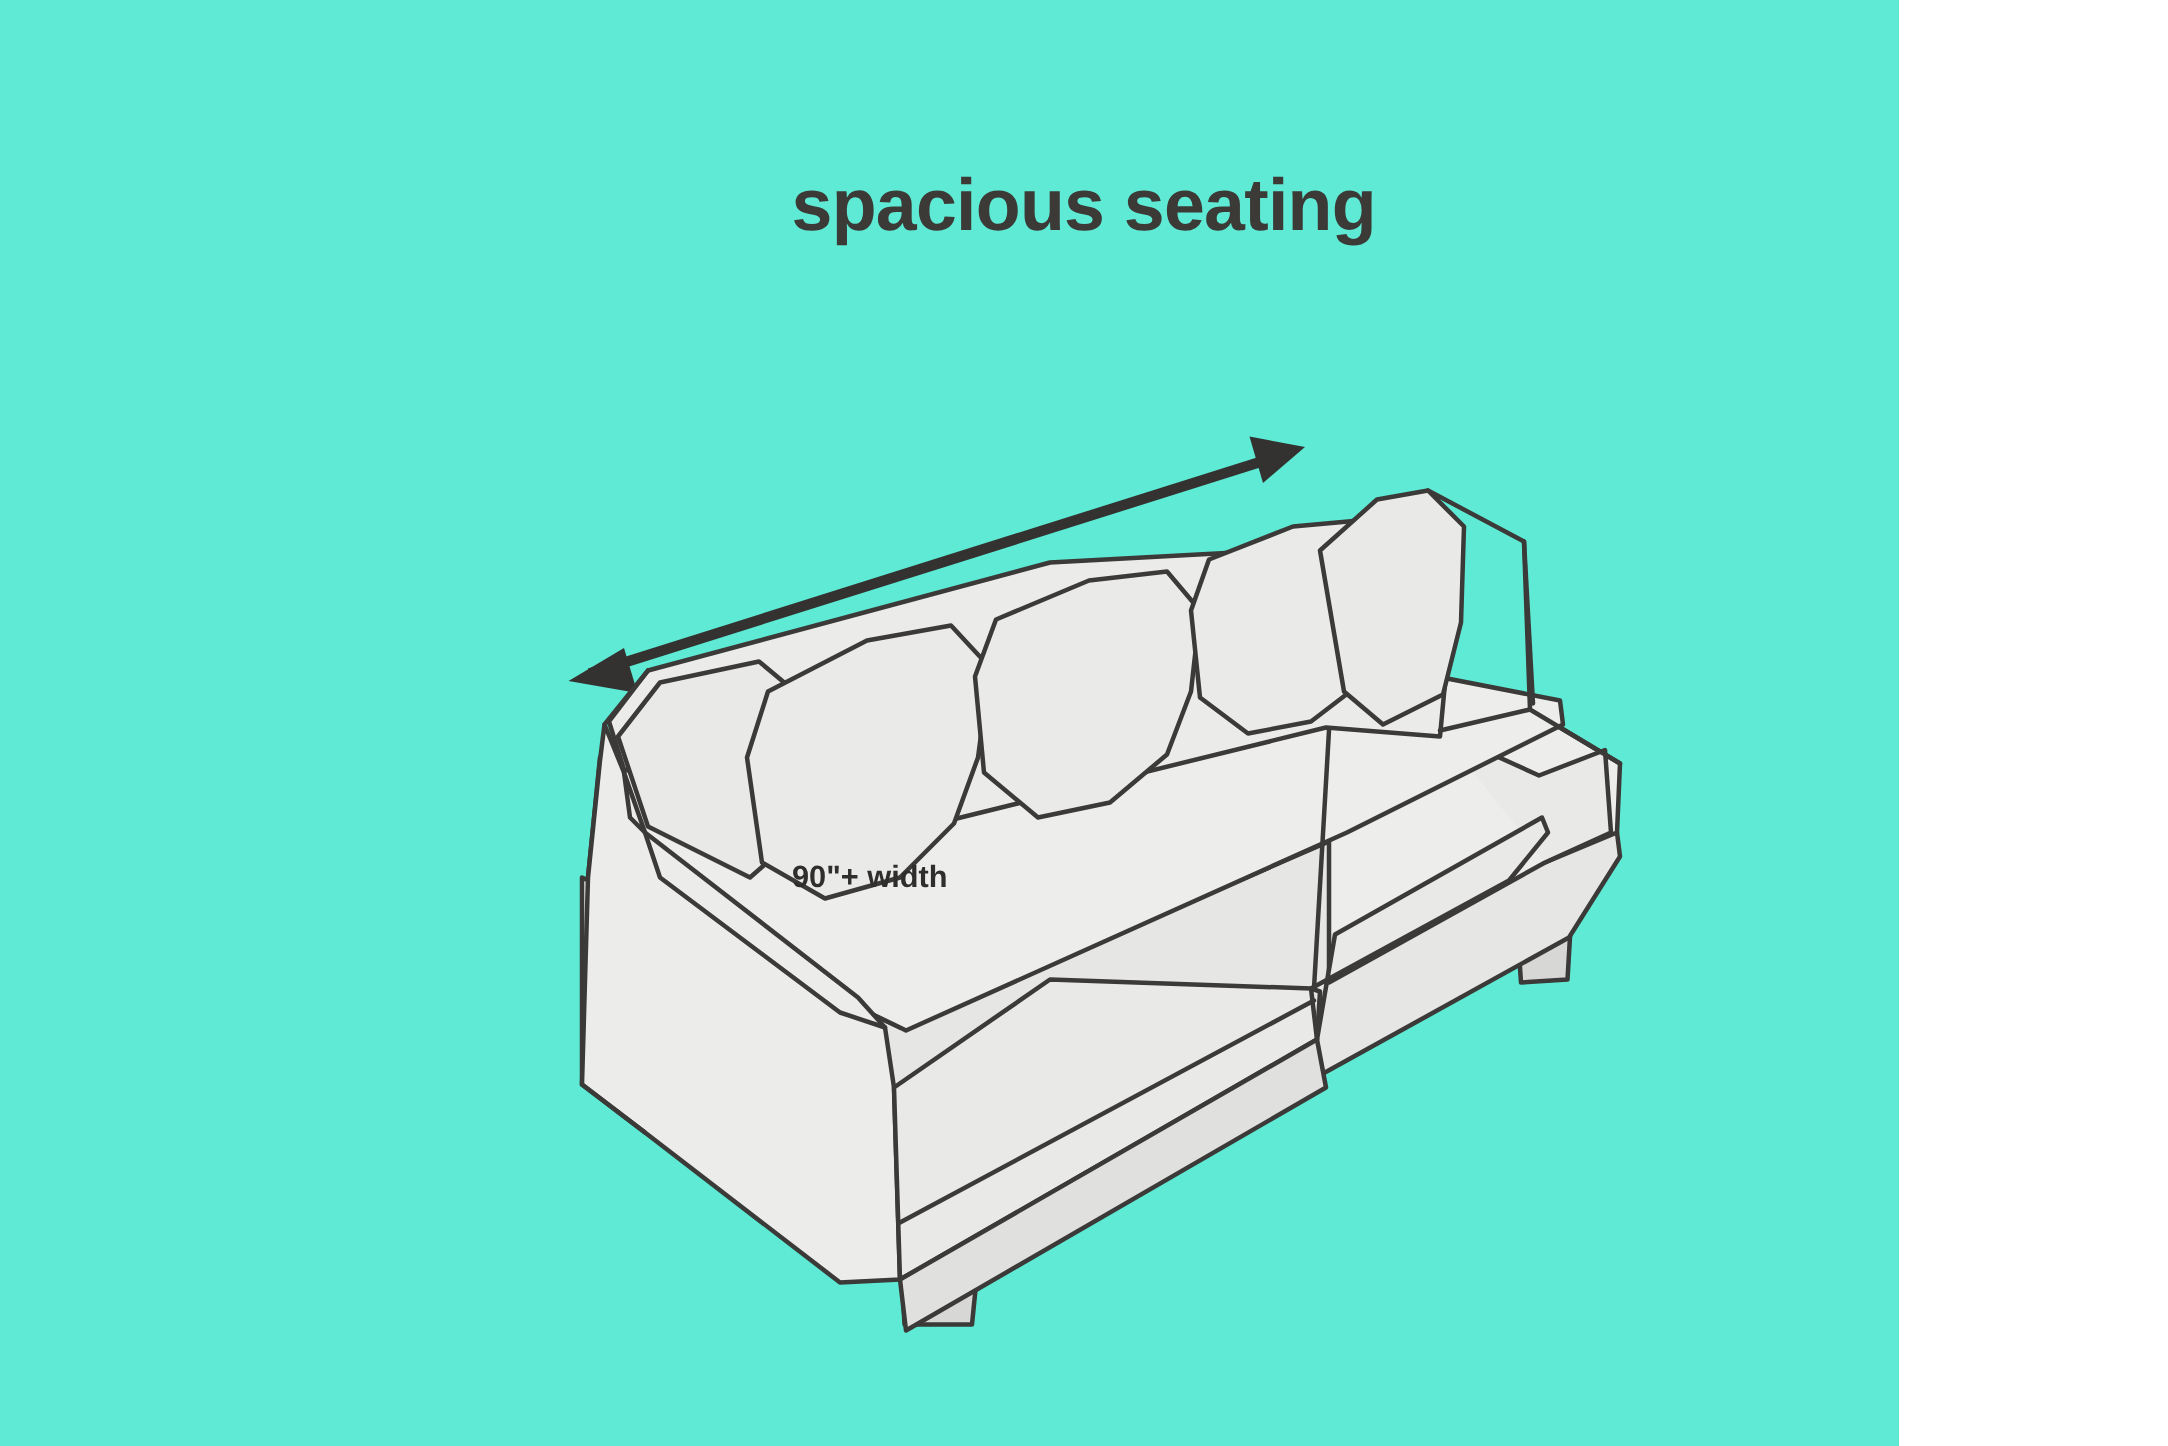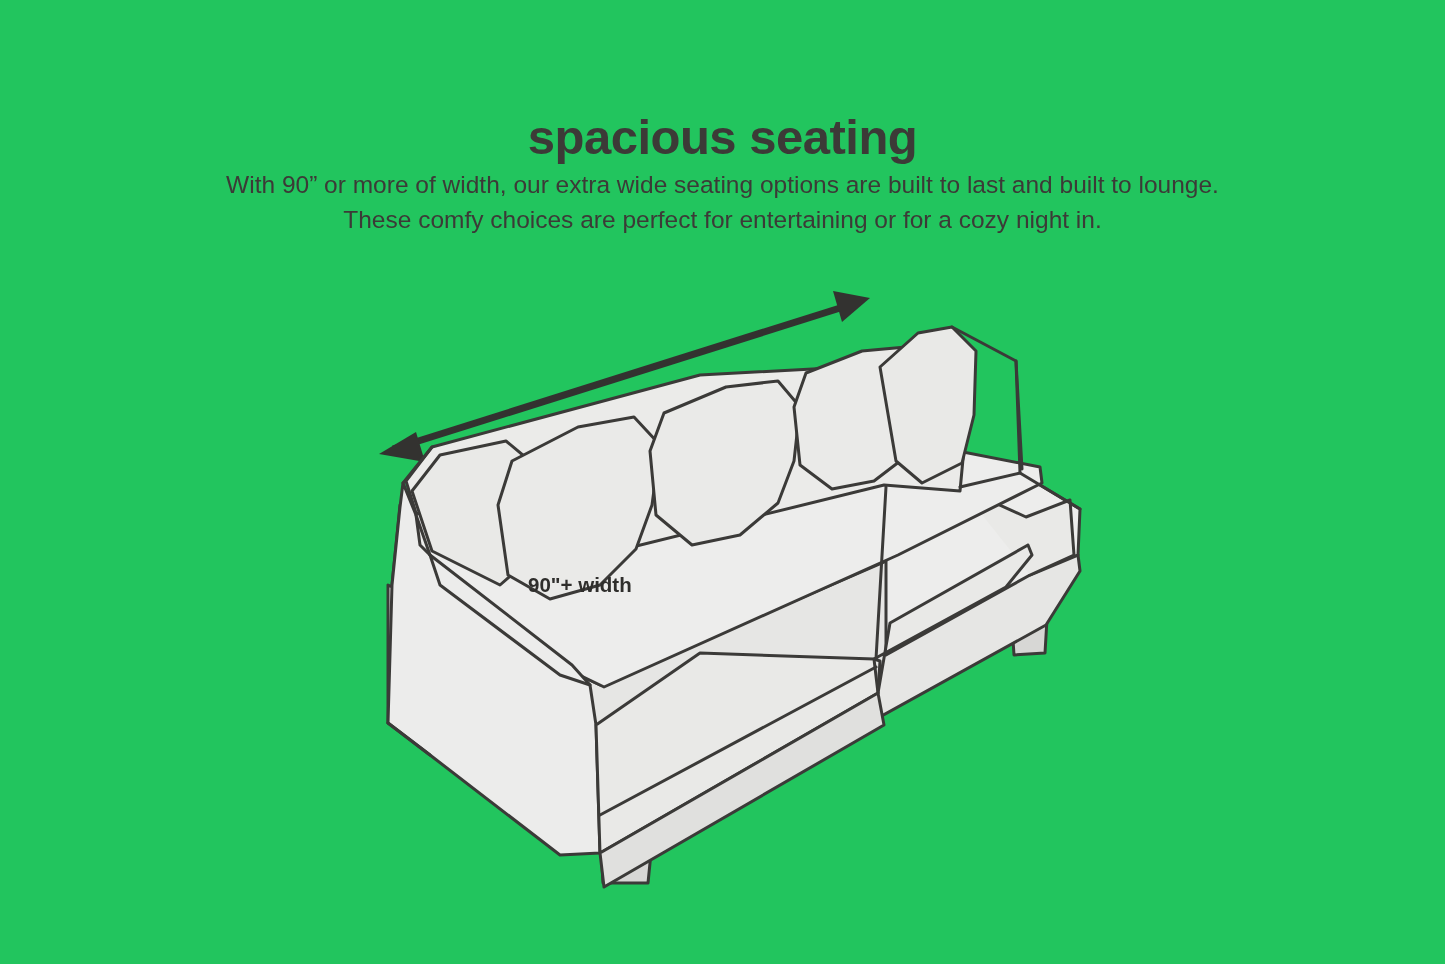--- a/index.html
+++ b/index.html
@@ -10,23 +10,23 @@
   body {
     width: 1445px;
     height: 964px;
     font-family: "Liberation Sans", sans-serif;
     color: #3a3a38;
     overflow: hidden;
     position: relative;
   }
   .page {
     position: relative;
-    width: 1445px;
+    width: 1266px;
     height: 964px;
-    background: #22c55e;
+    background: #5eead4;
   }
   .headline {
     position: absolute;
     top: 78px;
     left: 0;
     width: 1445px;
     text-align: center;
     font-size: 49px;
     font-weight: bold;
     letter-spacing: -0.5px;
@@ -66,24 +66,20 @@
   }
   svg { display: block; }
 </style>
 </head>
 <body>
 
 <div class="page">
 
   <h1 class="headline">spacious seating</h1>
 
-  <div class="subcopy">
-    <span class="line">With 90” or more of width, our extra wide seating options are built to last and built to lounge.</span>
-    <span class="line">These comfy choices are perfect for entertaining or for a cozy night in.</span>
-  </div>
 
   <div class="illustration">
     <svg width="1445" height="700" viewBox="0 0 1445 700" xmlns="http://www.w3.org/2000/svg">
 
       <g>
 
         <line x1="393" y1="194" x2="856" y2="48" stroke="#333230" stroke-width="7"></line>
         <polygon points="870,43 833,36 842,67" fill="#333230"></polygon>
         <polygon points="379,199 416,177 425,207" fill="#333230"></polygon>
       </g>

